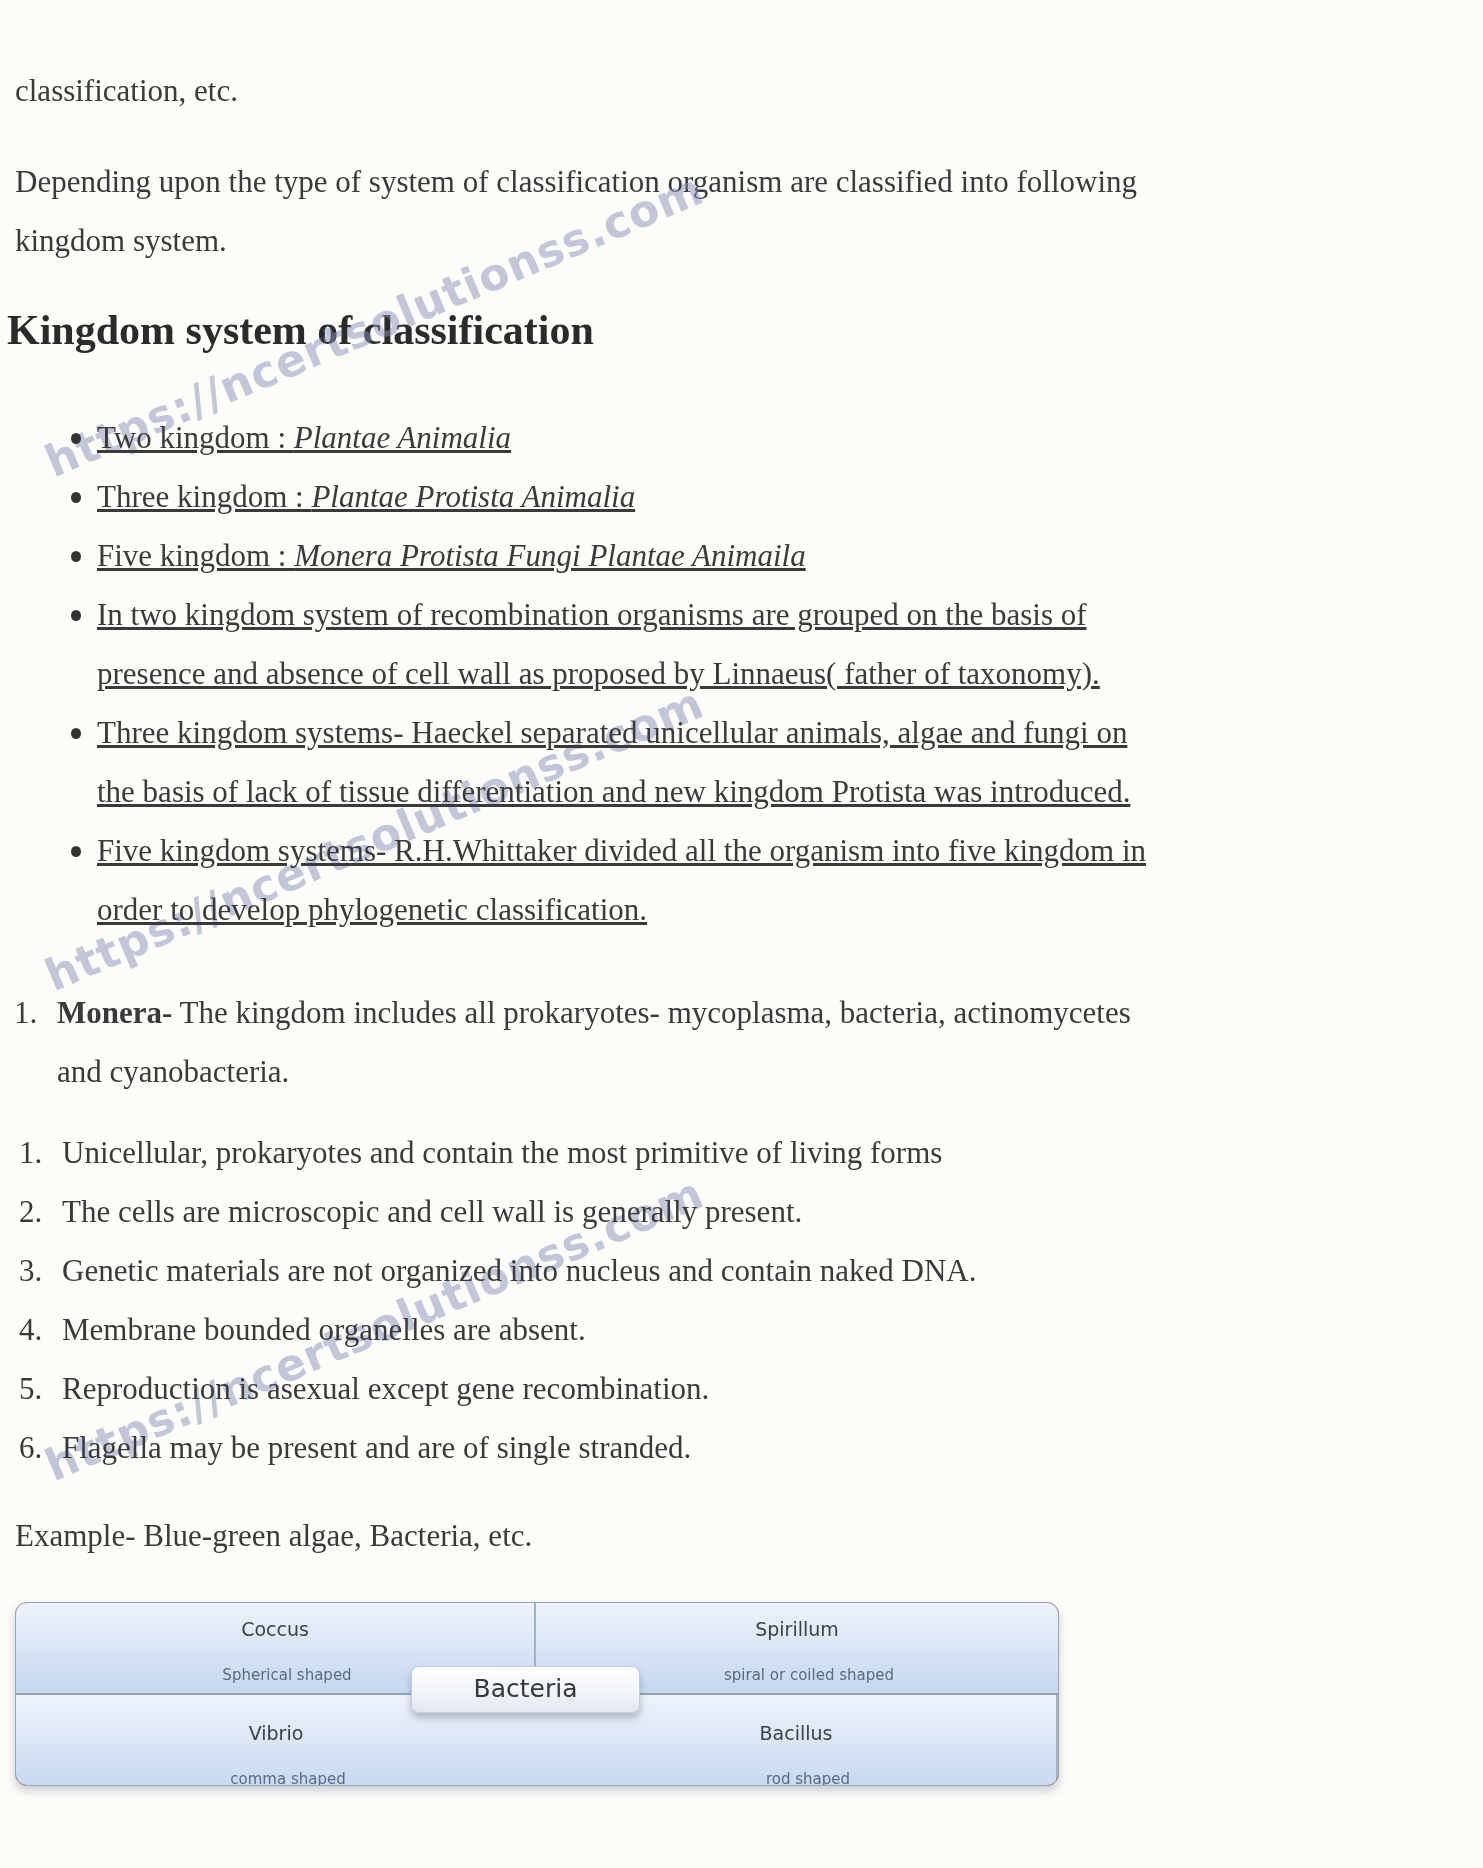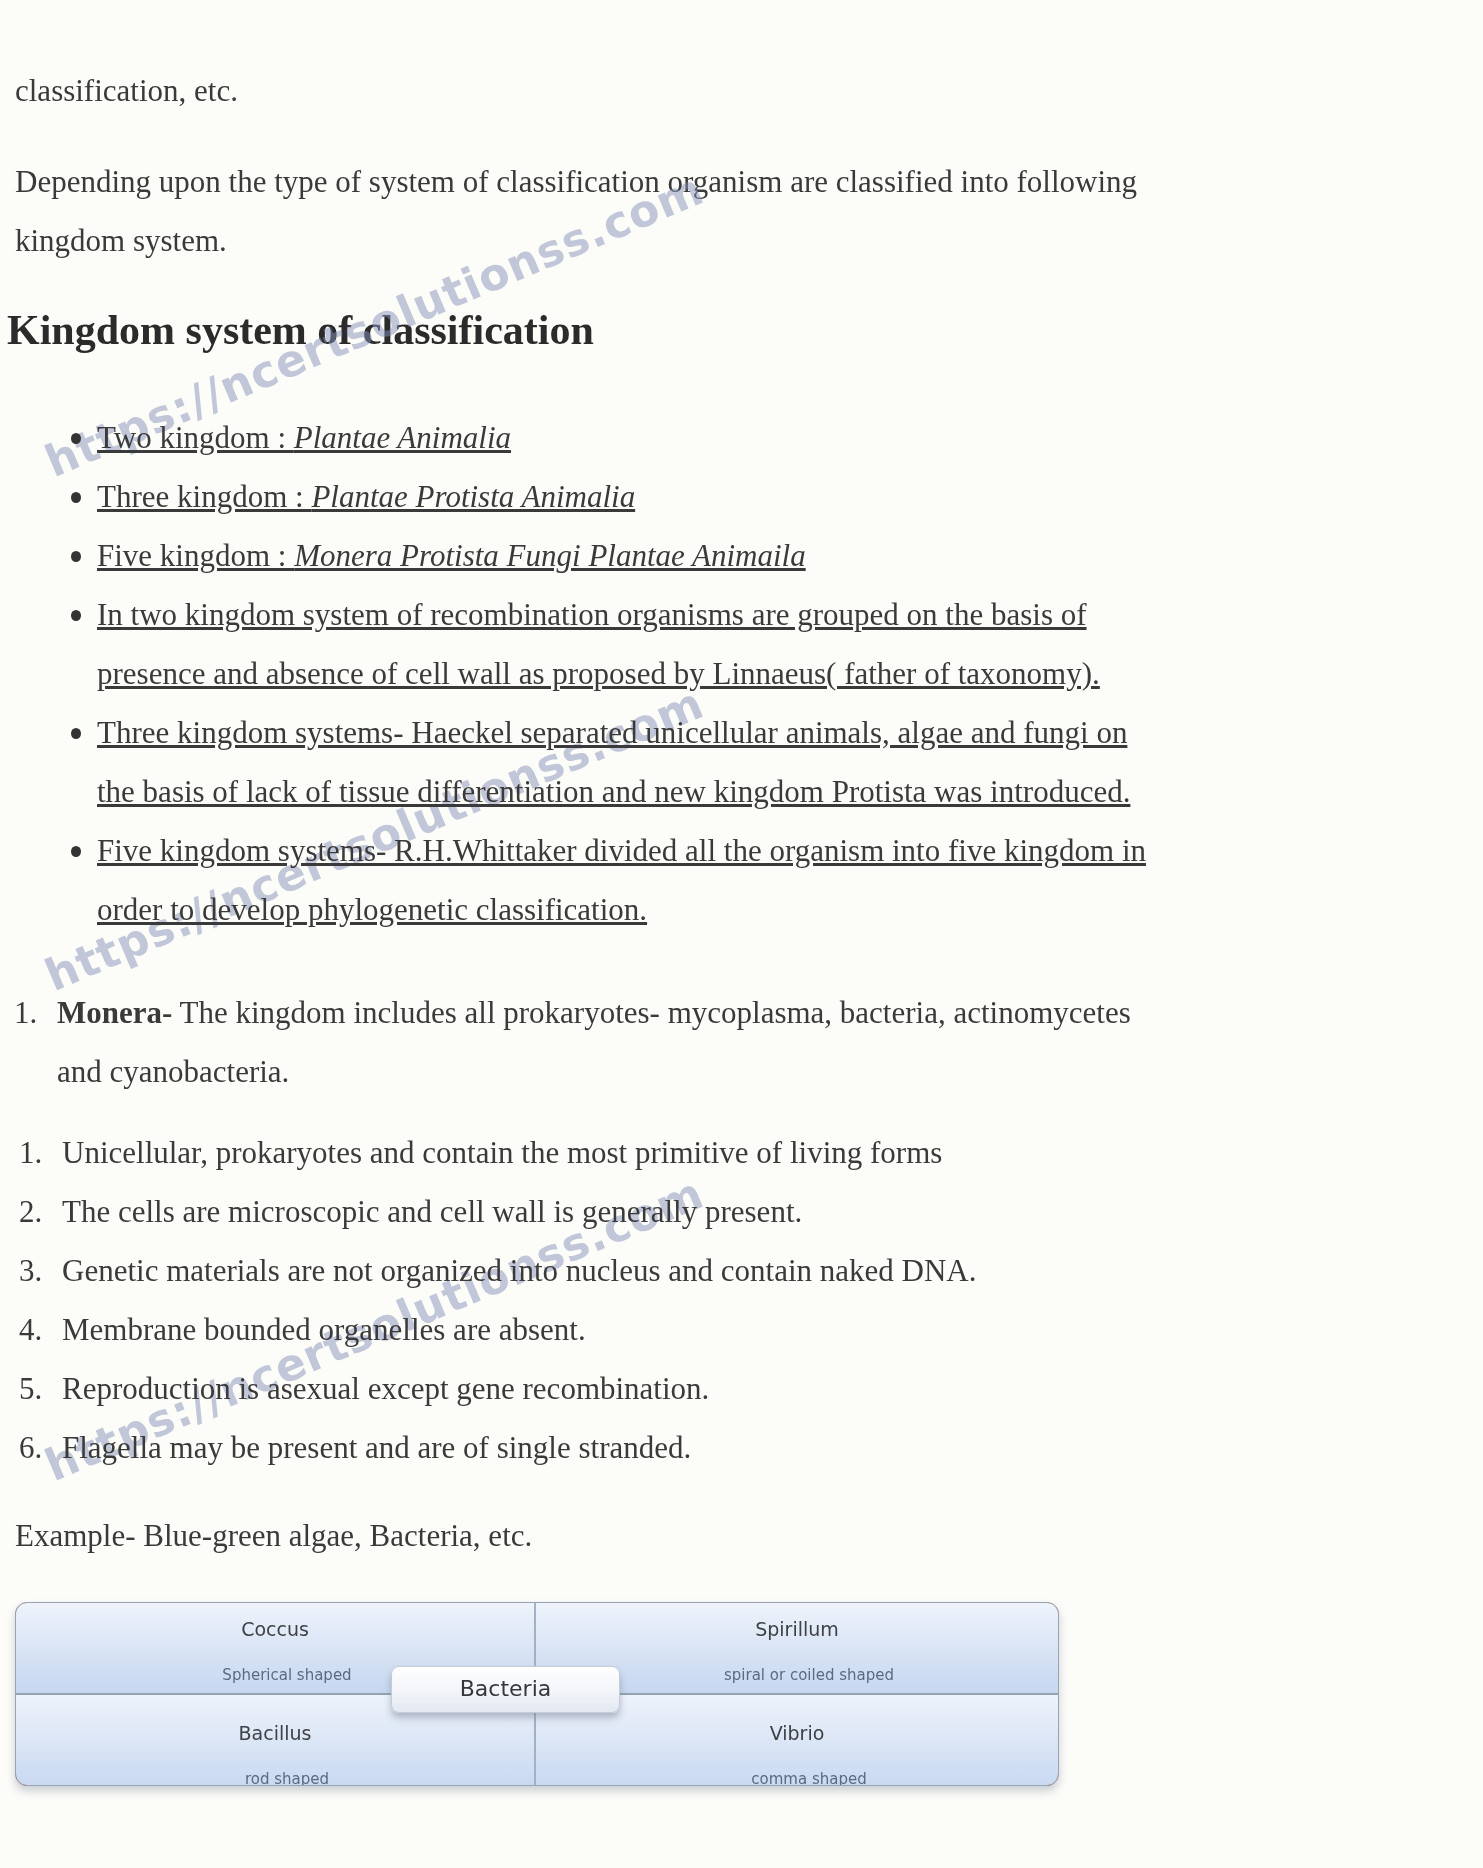--- a/index.html
+++ b/index.html
@@ -59,26 +59,26 @@
     background:linear-gradient(180deg,#eef3fb 0%,#dde7f6 42%,#c6d7f0 100%);
     text-align:center;box-sizing:border-box;
   }
   .cell.c1{border-right:2px solid #a3b2c2;border-bottom:2px solid #93a2ad;padding-top:8px;}
   .cell.c2{border-bottom:2px solid #93a2ad;padding-top:8px;}
   .cell.c3{border-right:2px solid #a3b2c2;padding-top:20px;}
   .cell.c4{padding-top:20px;}
   .cell .title{font-size:19px;color:#3e4246;}
   .cell .subtitle{font-size:15px;color:#5a6a80;margin-top:14px;padding-left:24px;}
   .center-btn{
-    position:absolute;left:375px;top:63px;width:227px;height:45px;z-index:3;
+    position:absolute;left:395px;top:63px;width:227px;height:45px;z-index:3;
     background:linear-gradient(180deg,#ffffff 0%,#f2f4f9 55%,#e2e8f1 100%);
     border:1px solid #c5ccd8;border-radius:8px;
     box-shadow:0 5px 7px rgba(120,130,150,0.5);
     display:flex;align-items:center;justify-content:center;
-    font-size:22px;color:#34383d;text-align:center;
+    font-size:25px;color:#34383d;text-align:center;
   }
 </style>
 </head>
 <body>
 
 <div class="page">
 
   <div class="watermark wm1">https://ncertsolutionss.com</div>
   <div class="watermark wm2">https://ncertsolutionss.com</div>
   <div class="watermark wm3">https://ncertsolutionss.com</div>
@@ -143,26 +143,26 @@
     <div class="diagram">
       <div class="grid">
           <div class="cell c1">
             <div class="title">Coccus</div>
             <div class="subtitle">Spherical shaped</div>
           </div>
           <div class="cell c2">
             <div class="title">Spirillum</div>
             <div class="subtitle">spiral or coiled shaped</div>
           </div>
+          <div class="cell c4">
+            <div class="title">Vibrio</div>
+            <div class="subtitle">comma shaped</div>
+          </div>
           <div class="cell c3">
             <div class="title">Bacillus</div>
             <div class="subtitle">rod shaped</div>
-          </div>
-          <div class="cell c4">
-            <div class="title">Vibrio</div>
-            <div class="subtitle">comma shaped</div>
           </div>
         </div>
       <div class="center-btn">Bacteria</div>
     </div>
 
   </div>
 </div>
 
 </body></html>

